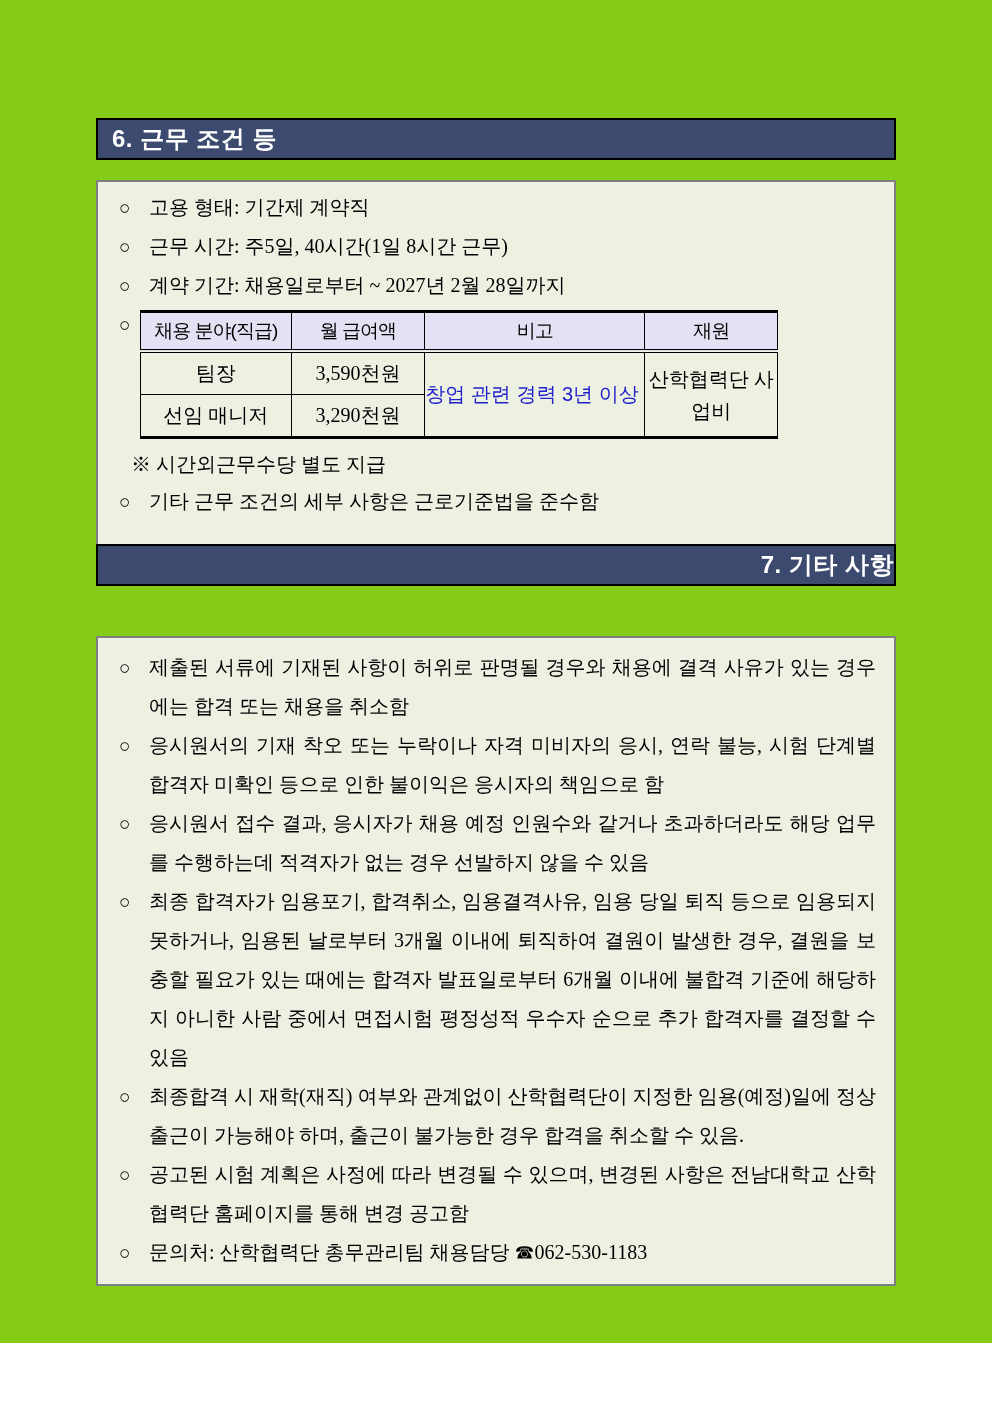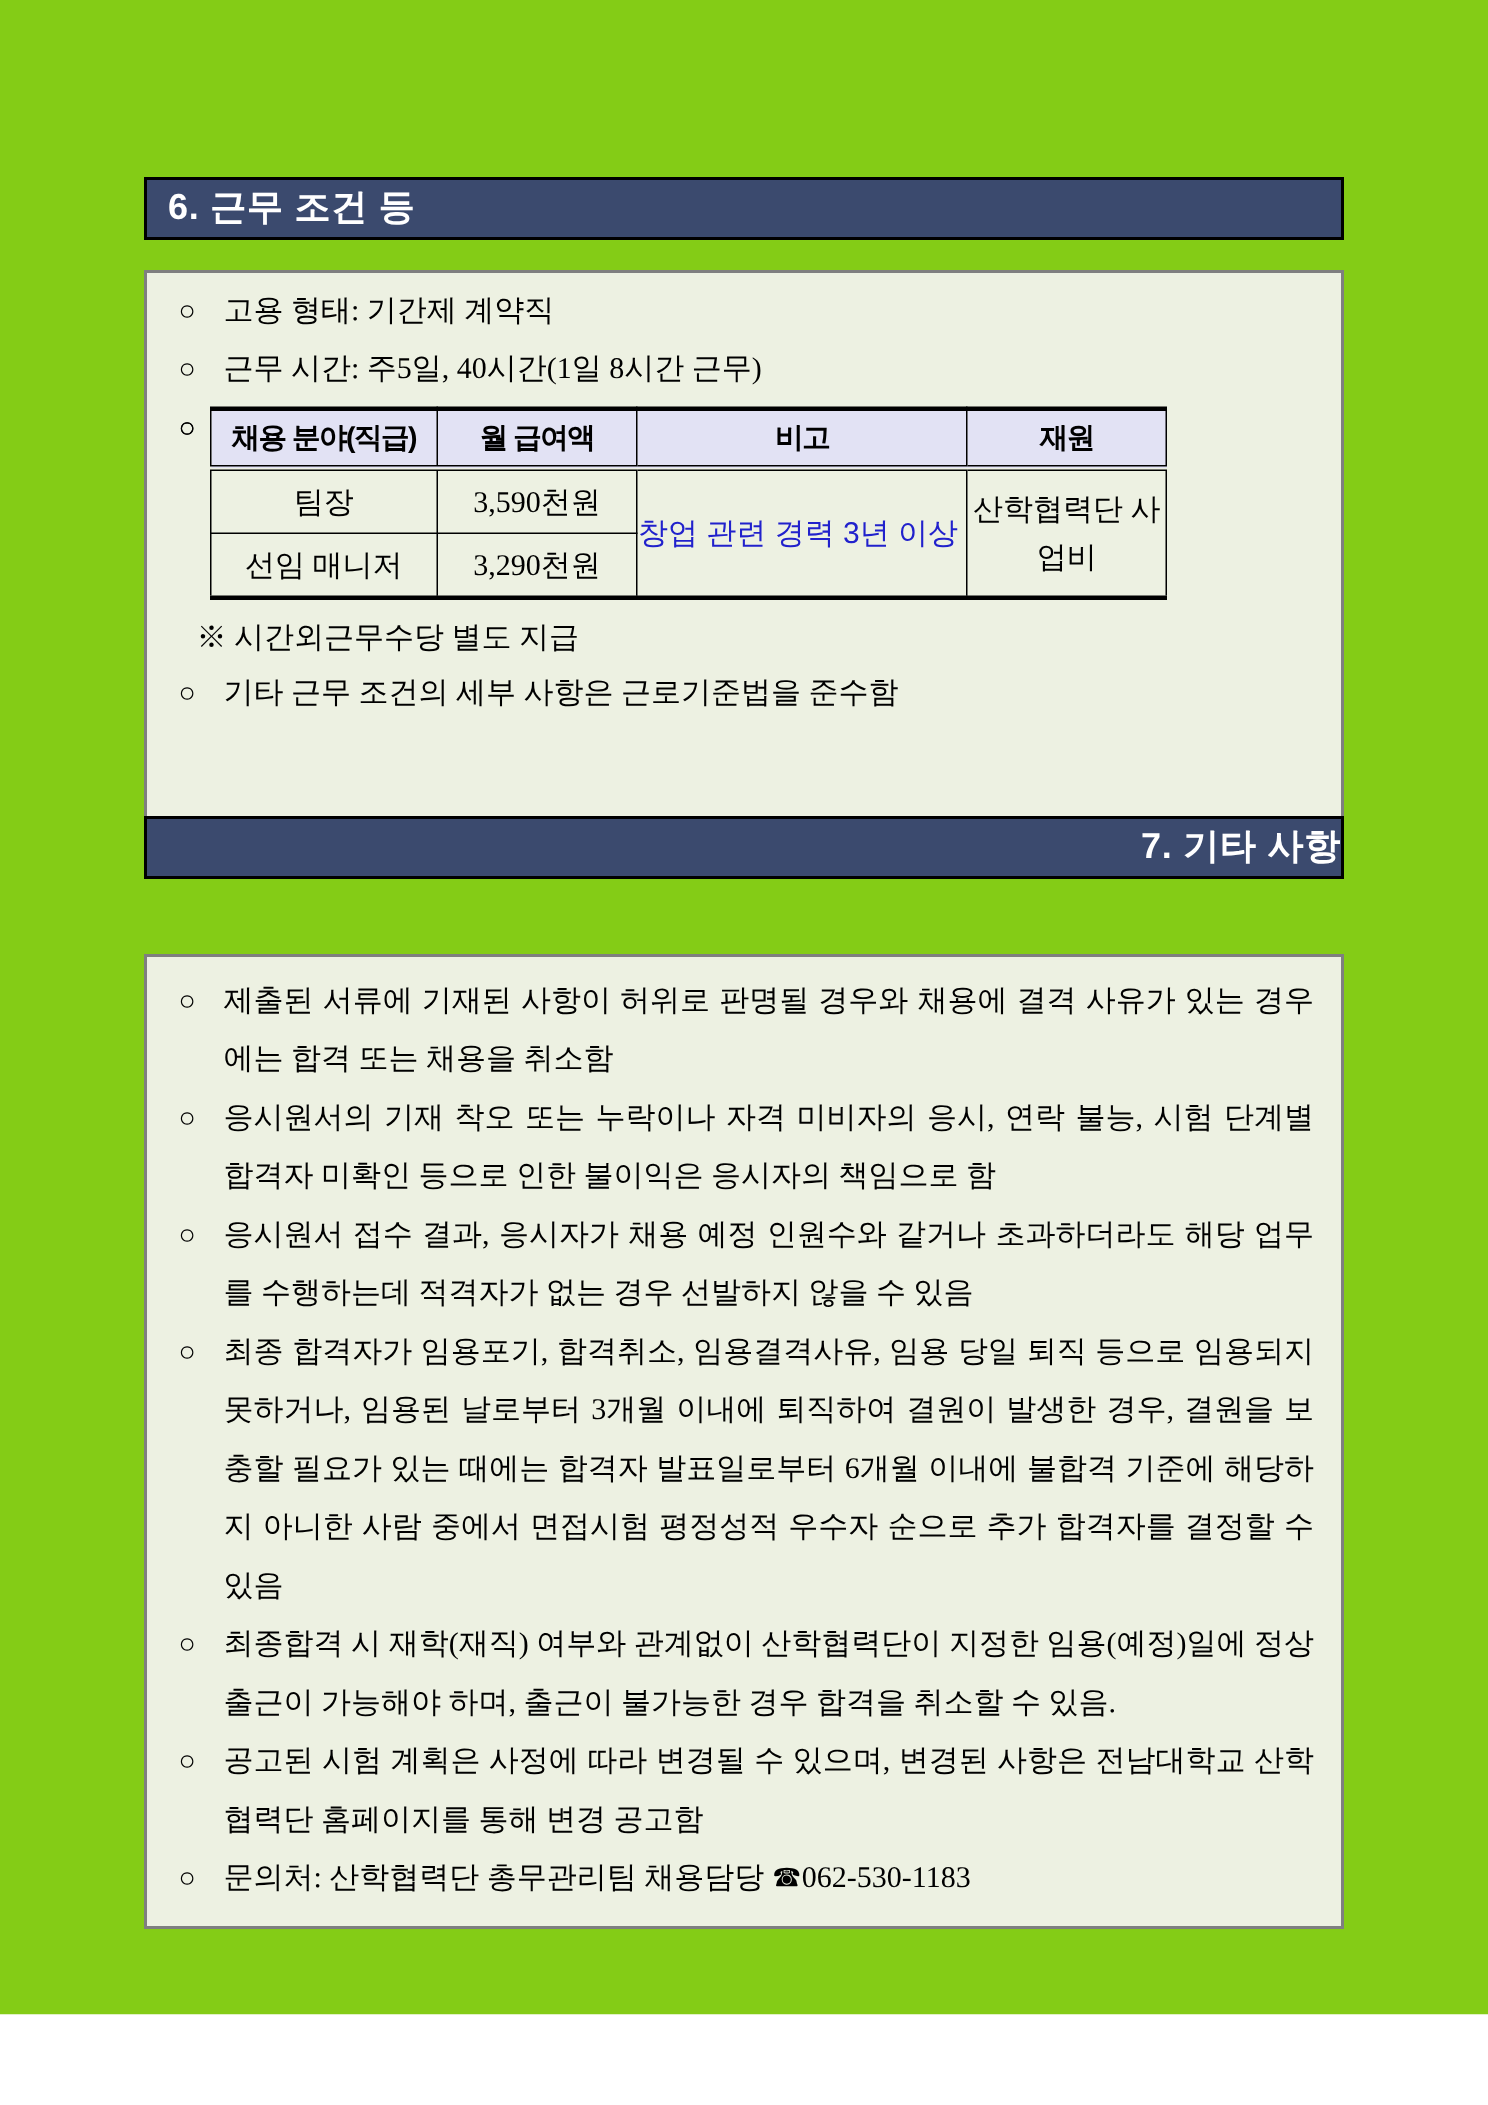--- a/index.html
+++ b/index.html
@@ -32,21 +32,21 @@
   .panel--7 .item{line-height:39px; text-align:justify;}
   
   table.salary{
     border-collapse:collapse; margin:5px 0 7px 22px; width:638px;
     border-top:3px solid #000; border-bottom:3px solid #000;
     text-align:center;
   }
   table.salary th{
     background:var(--theadBg);
     font-family:"Liberation Sans","DejaVu Sans",sans-serif;
-    font-weight:bold; font-size:19px; letter-spacing:-1px;
+    font-weight:normal; font-size:19px; letter-spacing:-1px;
     border:1px solid #000; border-bottom:4px double #000; padding:5px 10px;
   }
   table.salary td{
     border:1px solid #000; font-size:20px; padding:7px 0;
     vertical-align:middle;
   }
   td.remark{
     text-align:left; padding-left:8px; white-space:nowrap;
     color:var(--accentBlue);
     font-family:"Liberation Sans","DejaVu Sans",sans-serif; font-size:19px;
@@ -69,20 +69,21 @@
     <div class="item">
       <span class="marker">○</span>
       <span>고용 형태: 기간제 계약직</span>
     </div>
     <div class="item">
       <span class="marker">○</span>
       <span>근무 시간: 주5일, 40시간(1일 8시간 근무)</span>
     </div>
     <div class="item">
       <span class="marker">○</span>
+      <span>계약 기간: 채용일로부터 ~ 2027년 2월 28일까지</span>
     </div>
     <div class="item">
       <span class="marker">○</span>
     </div>
 
     <table class="salary">
       <colgroup>
         <col style="width:151px">
           <col style="width:134px">
           <col style="width:220px">

